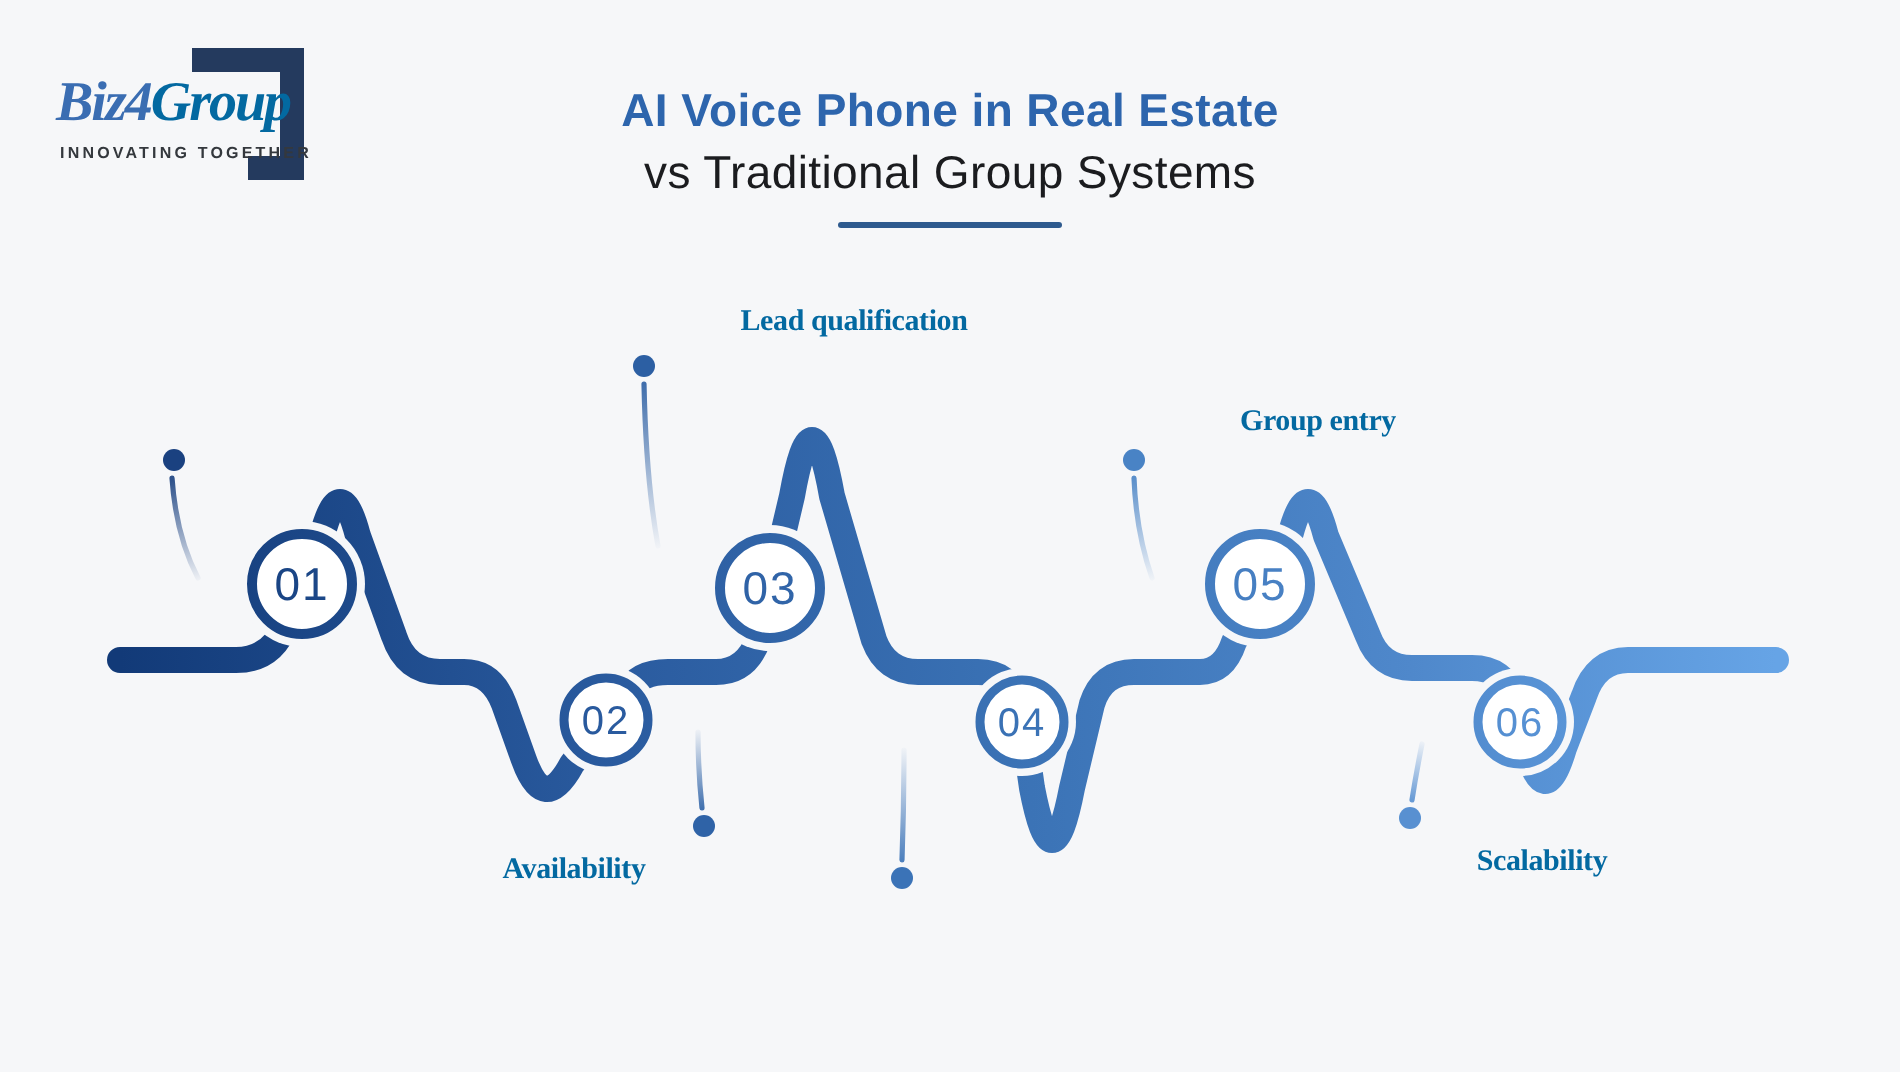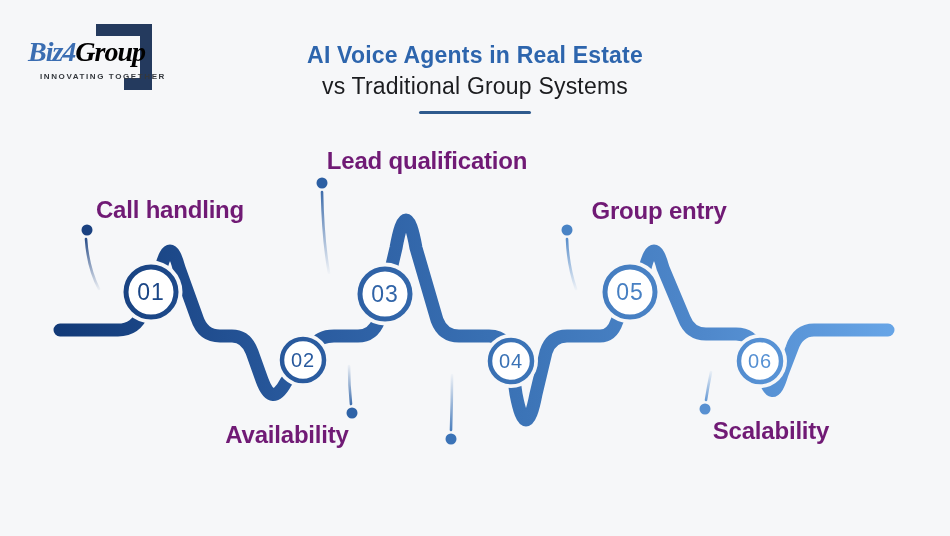--- a/index.html
+++ b/index.html
@@ -10,61 +10,61 @@
   }
   
   .logo{position:absolute;left:28px;top:20px;width:130px;height:76px;}
   .logo-bracket{position:absolute;left:68px;top:4px;}
   .logo-text{
     position:absolute;left:0;top:16px;white-space:nowrap;
     font-family:"Liberation Serif","DejaVu Serif",serif;
     font-style:italic;font-weight:700;font-size:28px;letter-spacing:-1px;
   }
   .logo-text .blue{color:#3a6db2;text-align:center;}
-  .logo-text .dark{color:#000000;}
+  .logo-text .dark{color:#0369a1;}
   .logo-tagline{
-    position:absolute;left:12px;top:52px;
+    position:absolute;left:2px;top:52px;
     font-size:8px;font-weight:700;letter-spacing:1.6px;color:#34383d;
     white-space:nowrap;
   }
   
   .title{position:absolute;left:475px;top:42px;transform:translateX(-50%);
     text-align:center;width:560px;}
   .title-line1{font-size:23px;font-weight:700;color:#2d65ad;letter-spacing:.2px;}
   .title-line2{font-size:23px;font-weight:500;color:#1b1c1f;margin-top:4px;letter-spacing:.2px;}
   .title-underline{width:112px;height:3px;background:#2e5a8e;border-radius:2px;margin:11px auto 0;}
   
   .wave{position:absolute;left:0;top:0;}
   .circle-num{
     font-family:"Liberation Sans",sans-serif;
     font-weight:500;letter-spacing:1px;
   }
   
   .lbl{
     position:absolute;transform:translateX(-50%);
-    font-size:24px;line-height:22px;font-weight:600;color:#701a75;
-    white-space:nowrap;text-align:center;letter-spacing:-0.2px;
+    font-size:15px;line-height:22px;font-weight:600;color:#0369a1;
+    white-space:nowrap;text-align:center;letter-spacing:-0.2px;font-family:Liberation Serif, serif;
   }
   .lbl.wrap{white-space:normal;width:160px;}
 </style>
 </head>
 <body>
 
 <div class="stage">
 
   <div class="logo">
     <svg class="logo-bracket" width="56" height="66" viewBox="0 0 56 66">
       <path d="M 0 0 H 56 V 66 H 28 V 54 H 44 V 12 H 0 Z" fill="#243a5e"></path>
     </svg>
     <div class="logo-text"><span class="blue">Biz4</span><span class="dark">Group</span></div>
     <div class="logo-tagline">INNOVATING TOGETHER</div>
   </div>
 
   <div class="title">
-    <div class="title-line1">AI Voice Agents in Real Estate</div>
+    <div class="title-line1">AI Voice Phone in Real Estate</div>
     <div class="title-line2">vs Traditional Group Systems</div>
     <div class="title-underline"></div>
   </div>
 
   <svg class="wave" width="950" height="536" viewBox="0 0 950 536">
     <defs>
       <linearGradient id="wg" gradientUnits="userSpaceOnUse" x1="60" y1="0" x2="888" y2="0">
         <stop offset="0" stop-color="#123a78"></stop>
         <stop offset="0.3" stop-color="#2a5b9f"></stop>
         <stop offset="0.55" stop-color="#3b73b6"></stop>
@@ -161,19 +161,18 @@
       <circle cx="630" cy="292" r="25" fill="#ffffff" stroke="url(#wg)" stroke-width="5"></circle>
       <text class="circle-num" x="630" y="300" font-size="23" text-anchor="middle" fill="url(#wg)">05</text>
     </g>
     <g>
       <circle cx="760" cy="361" r="27" fill="#f6f7f9"></circle>
       <circle cx="760" cy="361" r="21" fill="#ffffff" stroke="url(#wg)" stroke-width="4.5"></circle>
       <text class="circle-num" x="760" y="368" font-size="20" text-anchor="middle" fill="url(#wg)">06</text>
     </g>
   </svg>
 
-  <div class="lbl" style="left:170px;top:199px">Call handling</div>
   <div class="lbl" style="left:287px;top:424px">Availability</div>
   <div class="lbl" style="left:427px;top:150px">Lead qualification</div>
   <div class="lbl" style="left:659px;top:200px">Group entry</div>
   <div class="lbl" style="left:771px;top:420px">Scalability</div>
 
 </div>
 
 </body></html>

